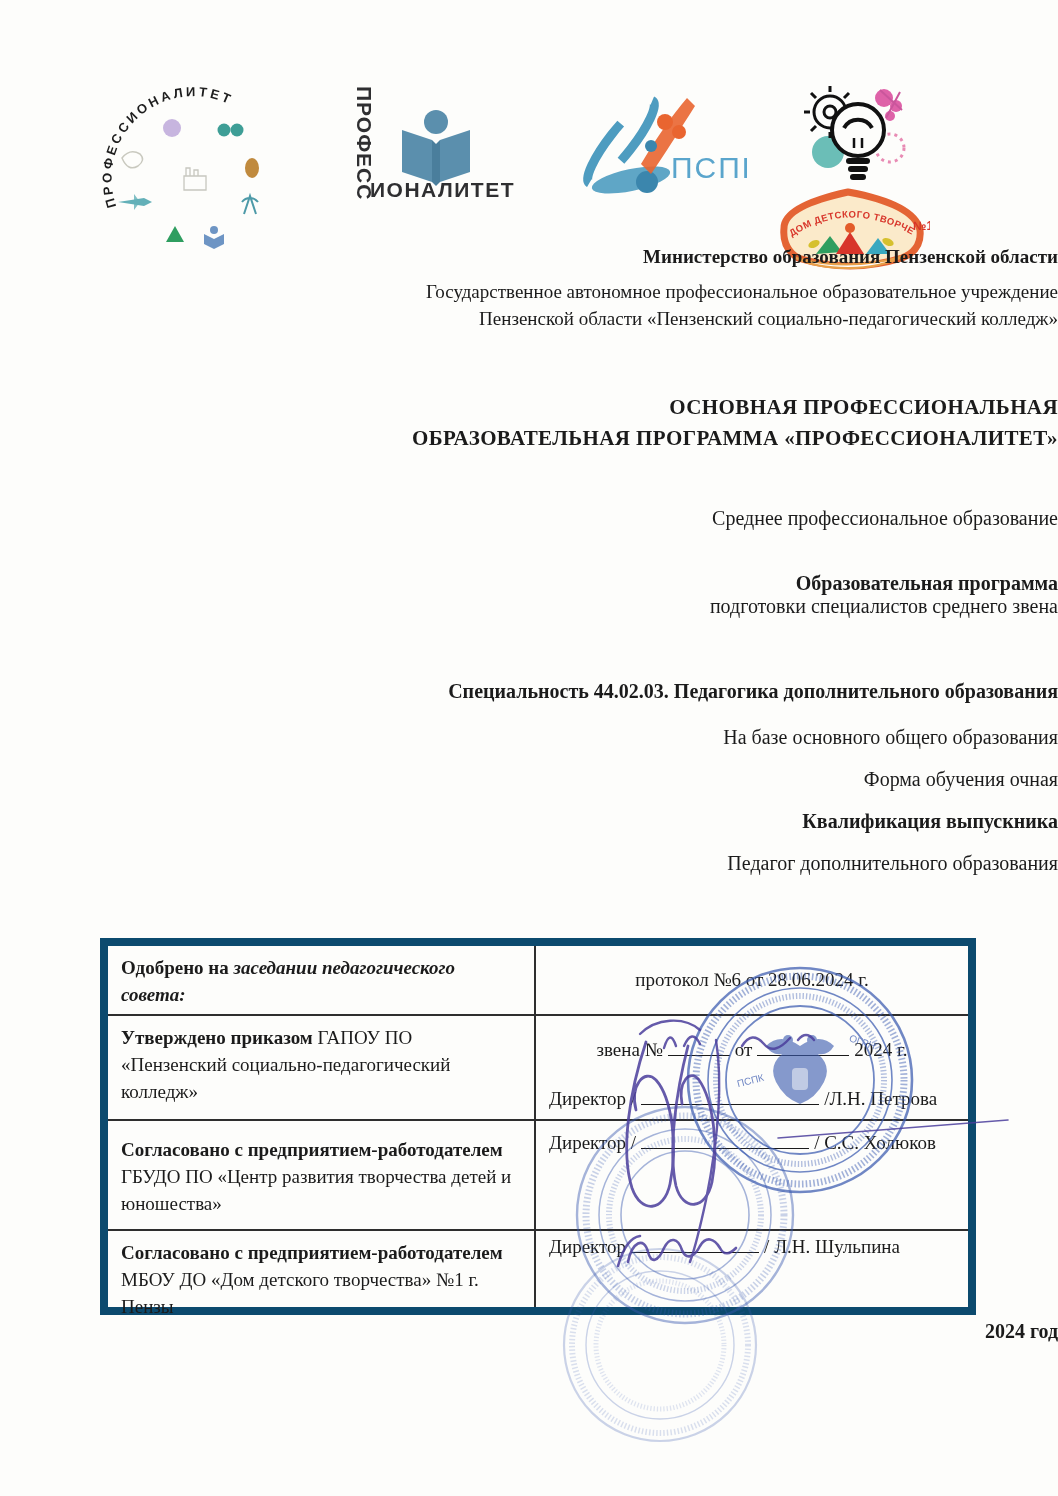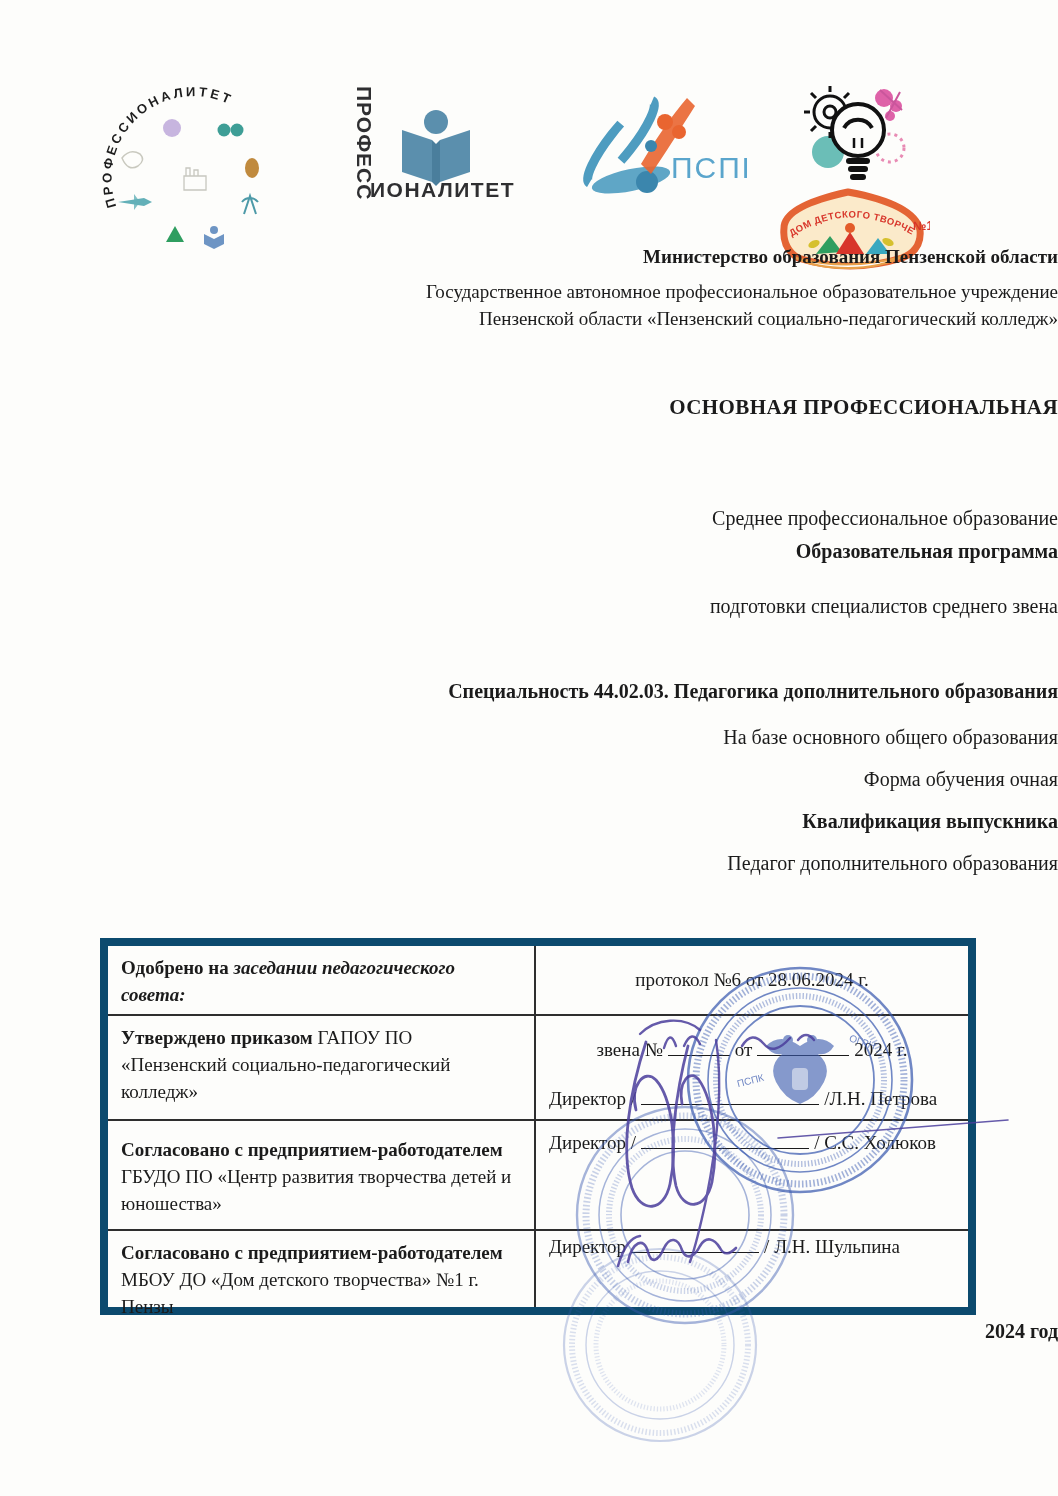--- a/index.html
+++ b/index.html
@@ -156,24 +156,25 @@
     </g>
     <text x="143" y="46" font-family="Liberation Sans, sans-serif" font-size="12" font-weight="bold" fill="#d8352a">№1</text>
   </svg>
 
   <div class="center-col b t19" style="top:246px;">Министерство образования Пензенской области</div>
   <div class="center-col t19" style="top:281px;">Государственное автономное профессиональное образовательное учреждение</div>
   <div class="center-col t19" style="top:308px;">Пензенской области «Пензенский социально-педагогический колледж»</div>
 
   <div class="center-col" style="top:392px;">
     <div class="title-line">ОСНОВНАЯ ПРОФЕССИОНАЛЬНАЯ</div>
+    <div class="title-line">ОБРАЗОВАТЕЛЬНАЯ ПРОГРАММА «ПРОФЕССИОНАЛИТЕТ»</div>
   </div>
 
   <div class="center-col t20" style="top:507px;">Среднее профессиональное образование</div>
-  <div class="center-col t20 b" style="top:540px;">Образовательная программа</div>
+  <div class="center-col t20 b" style="top:572px;">Образовательная программа</div>
   <div class="center-col t20" style="top:595px;">подготовки специалистов среднего звена</div>
   <div class="center-col t20 b" style="top:680px;">Специальность  44.02.03. Педагогика дополнительного образования</div>
   <div class="center-col t20" style="top:726px;">На базе основного общего образования</div>
   <div class="center-col t20" style="top:768px;">Форма обучения очная</div>
   <div class="center-col t20 b" style="top:810px;margin-left:29px;">Квалификация выпускника</div>
   <div class="center-col t20" style="top:852px;">Педагог дополнительного образования</div>
 
   <div class="approval-table">
 
     <div class="cell">

